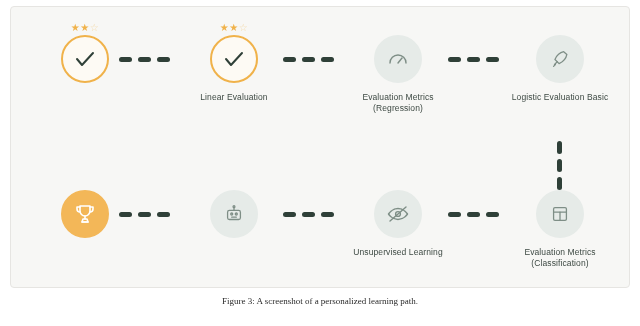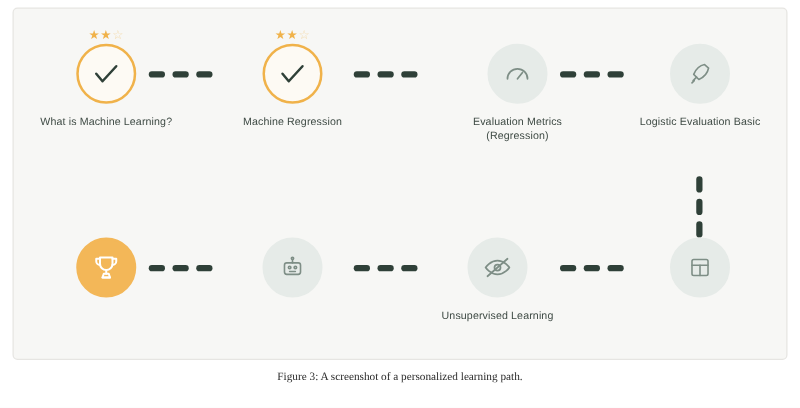--- a/index.html
+++ b/index.html
@@ -128,50 +128,49 @@
       <div class="circle done">
         <div class="stars">
           <span>★</span><span>★</span><span class="star-empty">☆</span>
         </div>
         <span class="icon">
           <svg width="24" height="24" viewBox="0 0 24 24" fill="none" stroke="#2f4038" stroke-width="2" stroke-linecap="round" stroke-linejoin="round">
             <polyline points="4,12 9,18 20,6"></polyline>
           </svg>
         </span>
       </div>
-      <div class="label">What is Machine Learning?</div>
     </div>
 
     <div class="dashes" style="left:108px; top:50px;">
       <span class="dash"></span>
       <span class="dash"></span>
       <span class="dash"></span>
     </div>
 
     <div class="node" style="left:163px; top:28px;">
       <div class="circle done">
         <div class="stars">
           <span>★</span><span>★</span><span class="star-empty">☆</span>
         </div>
         <span class="icon">
           <svg width="24" height="24" viewBox="0 0 24 24" fill="none" stroke="#2f4038" stroke-width="2" stroke-linecap="round" stroke-linejoin="round">
             <polyline points="4,12 9,18 20,6"></polyline>
           </svg>
         </span>
       </div>
-      <div class="label">Machine Regression</div>
+      <div class="label">Linear Evaluation</div>
     </div>
 
     <div class="dashes" style="left:272px; top:50px;">
       <span class="dash"></span>
       <span class="dash"></span>
       <span class="dash"></span>
     </div>
 
-    <div class="node" style="left:343px; top:28px;">
+    <div class="node" style="left:327px; top:28px;">
       <div class="circle locked">
         <span class="icon">
           <svg width="24" height="24" viewBox="0 0 24 24" fill="none" stroke="#7e8e86" stroke-width="1.4" stroke-linecap="round" stroke-linejoin="round">
             <path d="M4 16 a8 8 0 0 1 16 0"></path>
             <line x1="12" y1="16" x2="16" y2="11"></line>
           </svg>
         </span>
       </div>
       <div class="label">Evaluation Metrics (Regression)</div>
     </div>
@@ -266,19 +265,20 @@
     <div class="node" style="left:489px; top:183px;">
       <div class="circle locked">
         <span class="icon">
           <svg width="22" height="22" viewBox="0 0 24 24" fill="none" stroke="#7e8e86" stroke-width="1.4" stroke-linecap="round" stroke-linejoin="round">
             <rect x="5" y="5" width="14" height="14" rx="1.5"></rect>
             <line x1="5" y1="10" x2="19" y2="10"></line>
             <line x1="12" y1="10" x2="12" y2="19"></line>
           </svg>
         </span>
       </div>
+      <div class="label">Evaluation Metrics (Classification)</div>
     </div>
 
   </div>
 
   <div id="caption">Figure 3: A screenshot of a personalized learning path.</div>
 
 </div>
 
 </body></html>

